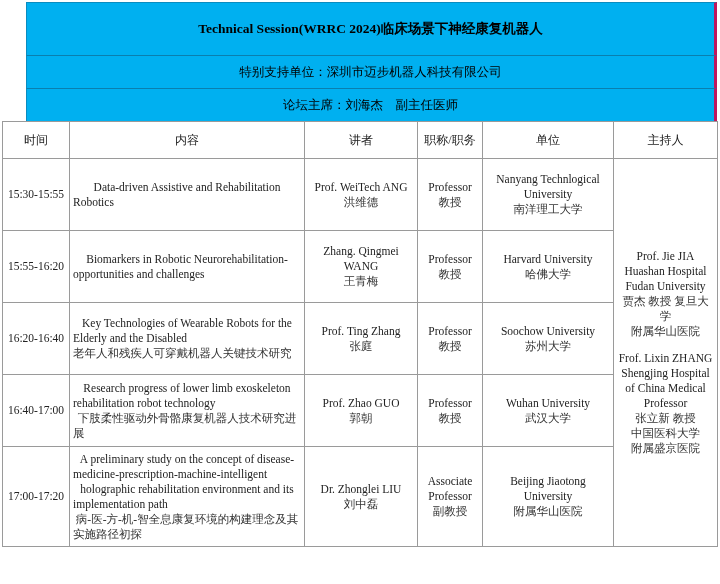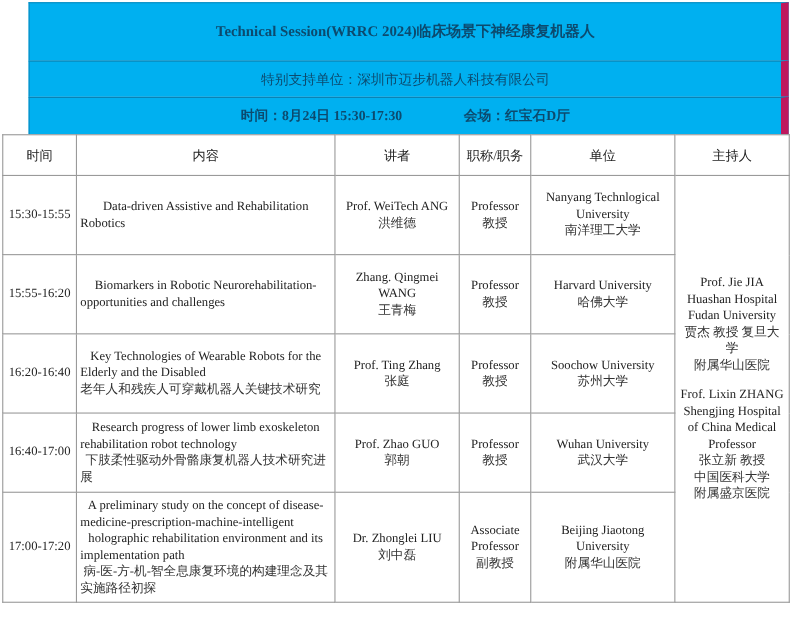--- a/index.html
+++ b/index.html
@@ -1,20 +1,20 @@
 <!DOCTYPE html>
 <html><head>
   <meta charset="utf-8">
   <style>
     html, body { margin: 0; padding: 0; background: #ffffff; }
     body { width: 720px; height: 584px; position: relative; overflow: hidden;
            font-family: "Liberation Serif", "DejaVu Serif", serif; color: #222; }
     .sheet { position: absolute; left: 2px; top: 2px; width: 715px; }
-    .band { background: #00B0F0; border-left: 1px solid #0a8cc0; border-right: 7px solid #be185d;
-            display: flex; align-items: center; justify-content: center; font-size: 12.5px; color: #0c4a6e; margin-left: 24px; }
+    .band { background: #00B0F0; border-left: 1px solid #0a8cc0; border-right: 3px solid #be185d;
+            display: flex; align-items: center; justify-content: center; font-size: 12.5px; color: #000000; margin-left: 24px; }
     .band + .band { border-top: 1px solid #0a7fae; text-align: right; }
     .band.title { height: 52px; border-top: 1px solid #0a8cc0; font-weight: bold; font-size: 13.5px; }
     .band.row { height: 32px; }
     .band.time { height: 33px; font-weight: bold; }
     .band.time .gap { display: inline-block; width: 56px; }
     table.sched { border-collapse: collapse; width: 715px; table-layout: fixed; font-size: 11.5px; }
     table.sched td, table.sched th { border: 1px solid #9a9a9a; text-align: center; vertical-align: middle;
             padding: 0 3px; line-height: 15px; font-weight: normal; }
     table.sched th { height: 36px; font-size: 12px; margin-top: 48px; }
     table.sched tr.r td { height: 71px; }
@@ -26,24 +26,22 @@
 </head>
 <body>
 
 <div class="sheet">
   <div class="band title">
     <span>Technical Session(WRRC 2024)临床场景下神经康复机器人</span>
   </div>
   <div class="band row">
     <span>特别支持单位：深圳市迈步机器人科技有限公司</span>
   </div>
-  <div class="band time">
-    <span>时间：8月24日 15:30-17:30</span>
-    <span class="gap"></span>
-    <span>会场：红宝石D厅</span>
+  <div class="band row">
+    <span>论坛主席：刘海杰　副主任医师</span>
   </div>
 
   <table class="sched">
     <colgroup>
       <col style="width:67px">
         <col style="width:235px">
         <col style="width:113px">
       <col style="width:65px">
         <col style="width:131px">
         <col style="width:104px">

